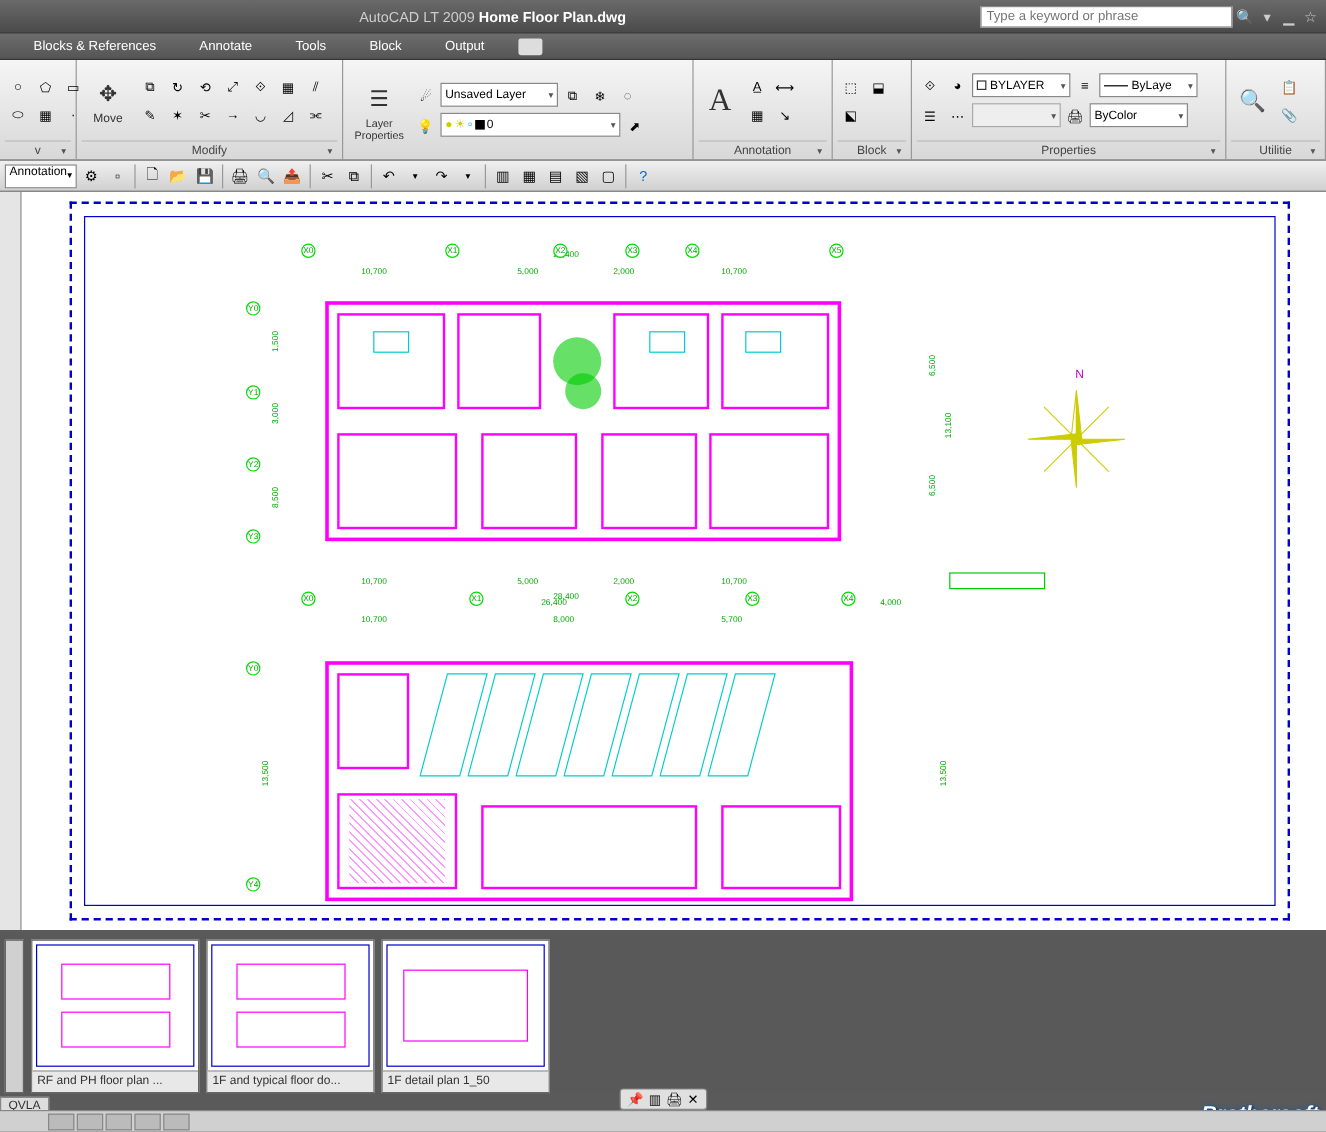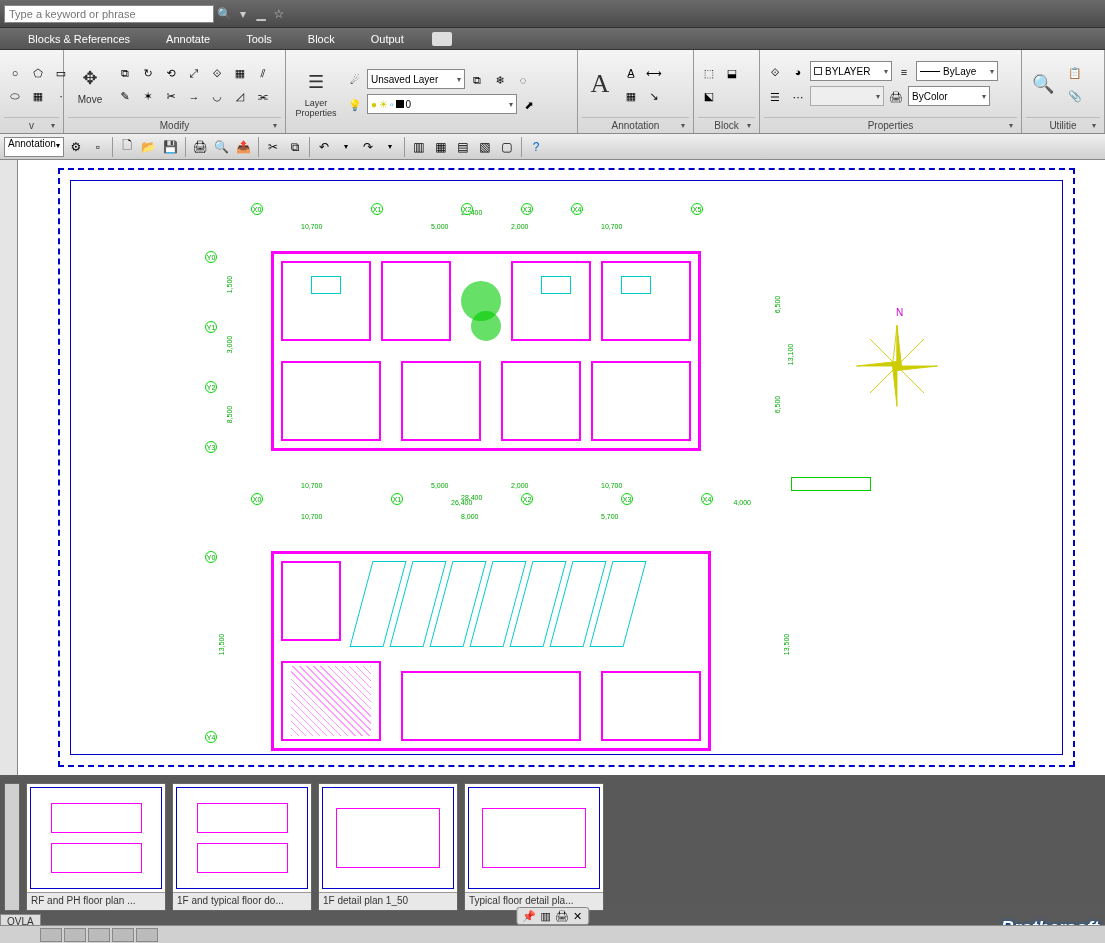--- a/index.html
+++ b/index.html
@@ -73,20 +73,24 @@
 
 .statusbar { position:absolute; left:0; right:0; bottom:0; height:18px; background:#d0d0d0; border-top:1px solid #888; display:flex; align-items:center; gap:2px; padding:0 40px; }
 .statusbar .sbtn { width:22px; height:14px; background:#bbb; border:1px solid #888; }
 
 svg { display:block; }
 </style>
 </head>
 <body>
 
 <div class="titlebar">
+  <div class="title">
+    <span>AutoCAD LT 2009</span>
+    <b>Home Floor Plan.dwg</b>
+  </div>
   <input class="search" placeholder="Type a keyword or phrase" style="">
   <span class="tb-icon">🔍</span>
   <span class="tb-icon">▾</span>
   <span class="tb-icon">▁</span>
   <span class="tb-icon">☆</span>
 </div>
 
 <div class="menubar">
   <span class="mitem">Blocks &amp; References</span>
   <span class="mitem">Annotate</span>
@@ -414,26 +418,20 @@
         <div class="thumb-mini" style="left:15%;top:55%;width:70%;height:30%"></div>
       </div>
     <div class="thumb-label">1F and typical floor do...</div>
   </div>
   <div class="thumb">
     <div class="thumb-img">
         <div class="thumb-mini" style="left:10%;top:20%;width:80%;height:60%"></div>
       </div>
     <div class="thumb-label">1F detail plan 1_50</div>
   </div>
-  <div class="thumb">
-    <div class="thumb-img">
-        <div class="thumb-mini" style="left:10%;top:20%;width:80%;height:60%"></div>
-      </div>
-    <div class="thumb-label">Typical floor detail pla...</div>
-  </div>
 </div>
 
 <div class="bottom-ctrl">
   <span>📌</span>
   <span>▥</span>
   <span>🖨</span>
   <span>✕</span>
 </div>
 
 <div class="qv"><span>QVLA</span></div>

